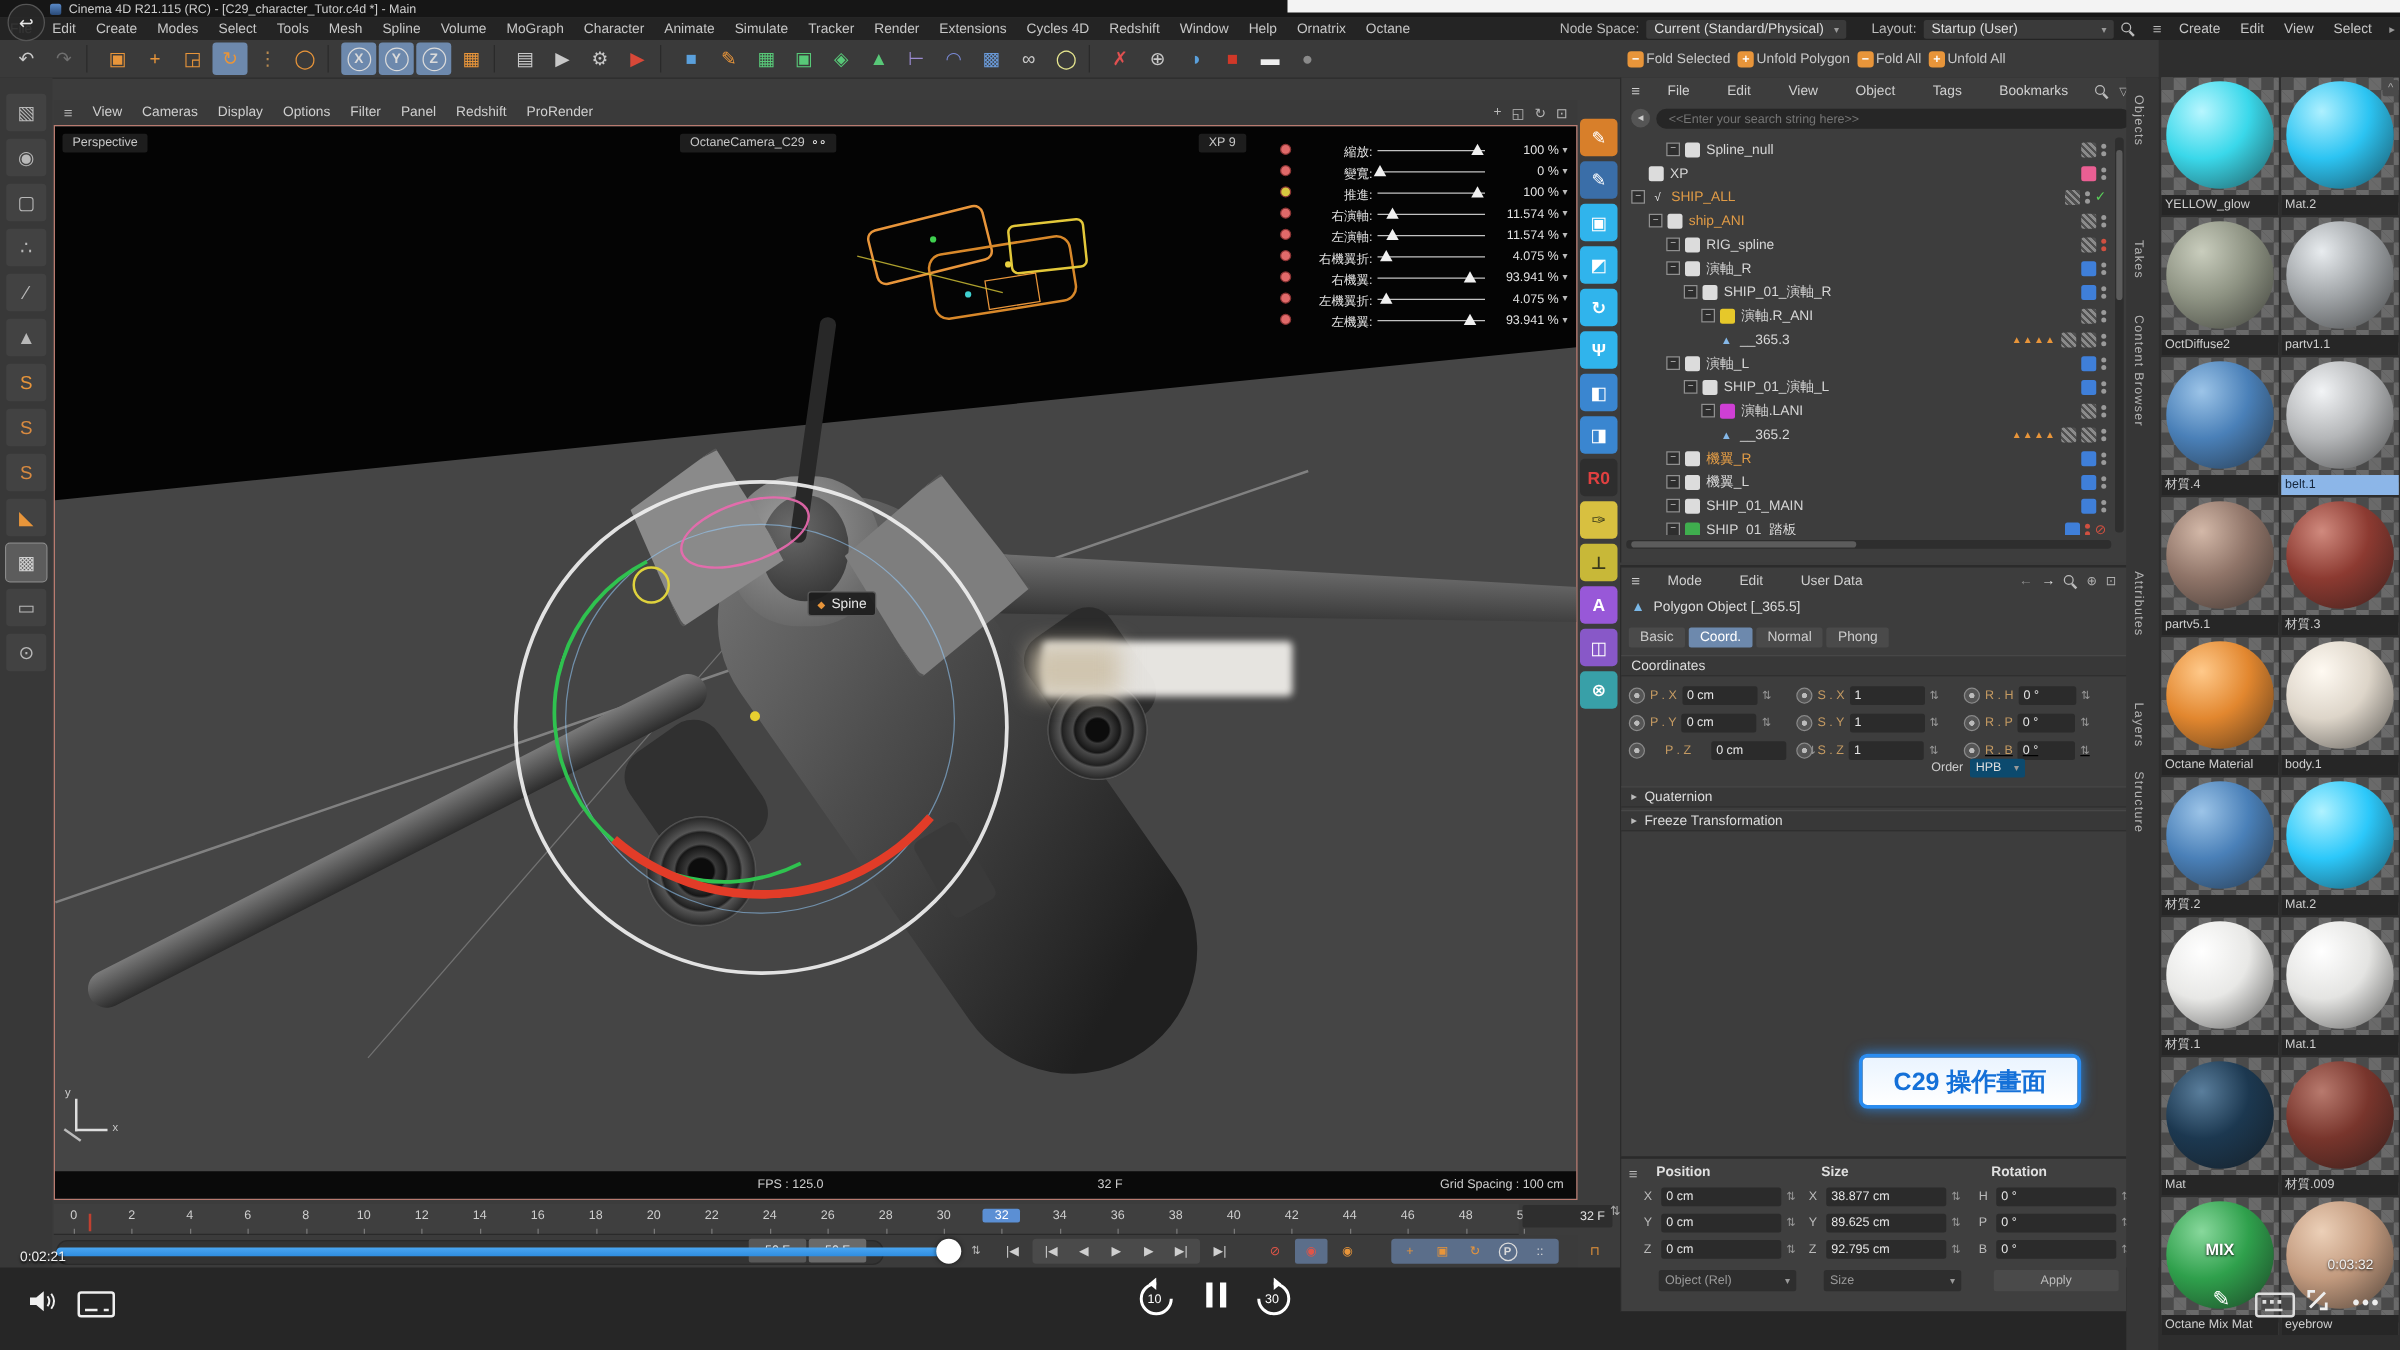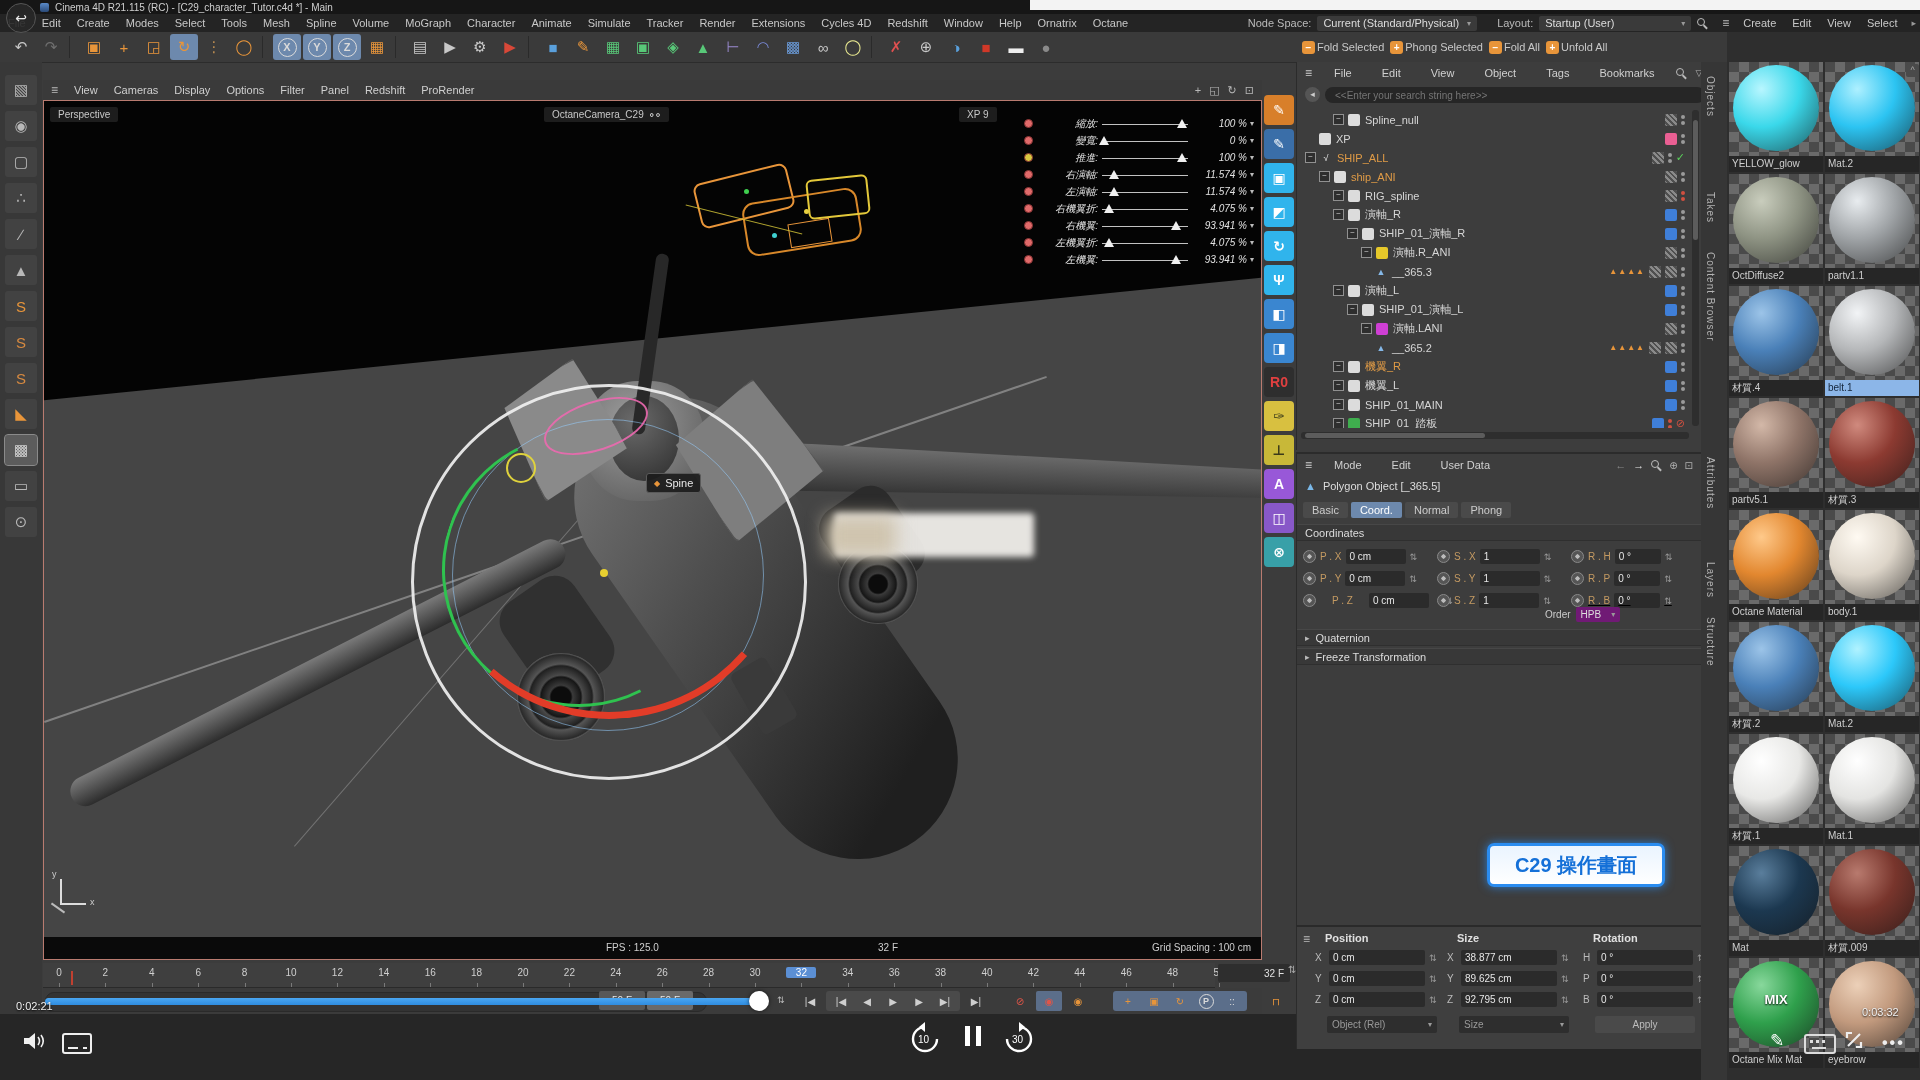--- a/index.html
+++ b/index.html
@@ -18,21 +18,21 @@
   .circ{border:1.4px solid currentColor;border-radius:50%;width:17px;height:17px;display:flex;align-items:center;justify-content:center;font-size:11px;font-weight:bold;}
   
   #leftpal{left:0;top:62px;width:42px;height:1018px;background:#383838;display:flex;flex-direction:column;align-items:center;padding-top:10px;box-sizing:border-box;}
   .lp{width:32px;height:30px;margin:3px 0;border-radius:3px;display:flex;align-items:center;justify-content:center;font-size:15px;background:#424242;}
   .lp.sel{background:#5c5c5c;outline:1px solid #8a8a8a;}
   
   #vpmenu{left:43px;top:80px;width:1219px;height:20px;background:#3a3a3a;color:#cfcfcf;font-size:11px;}
   #viewport{left:43px;top:100px;width:1219px;height:860px;border:1px solid #b97b70;background:#454545;overflow:hidden;box-sizing:border-box;}
   #sky{left:0;top:0;width:100%;height:340px;background:#040404;clip-path:polygon(0 0,100% 0,100% 52%,0 88%);}
   .shape{position:absolute;}
-  .hudrow{display:flex;align-items:center;height:17px;font-size:10px;color:#e2e2e2;font-style:italic;}
+  .hudrow{display:flex;align-items:flex-start;height:17px;font-size:10px;color:#e2e2e2;}
   .hudlabel{width:62px;text-align:right;margin-right:4px;white-space:nowrap;overflow:hidden;}
   .hudtrack{position:relative;width:86px;height:10px;}
   .hudtrack::before{content:"";position:absolute;left:0;right:0;top:5px;height:1px;background:#c2c2c2;}
   .hudhandle{position:absolute;top:0;width:0;height:0;border-left:5px solid transparent;border-right:5px solid transparent;border-bottom:9px solid #f0f0f0;}
   .hudval{width:56px;text-align:right;margin-left:3px;}
   .vplabel{position:absolute;background:rgba(34,34,34,.85);color:#c8c8c8;font-size:10px;padding:2px 8px;border-radius:2px;}
   #infobar{position:absolute;left:0;bottom:0;width:100%;height:22px;background:#0a0a0a;color:#cfcfcf;font-size:10px;}
   
   #ruler{left:43px;top:963px;width:1172px;height:24px;background:#3f3f3f;border-bottom:1px solid #2a2a2a;color:#cfcfcf;font-size:10px;}
   .tick{position:absolute;top:4px;width:30px;margin-left:-15px;text-align:center;}
@@ -279,21 +279,21 @@
     </div>
 </div>
 
 <div class="abs row" id="foldbar">
     <div class="row">
       <span class="foldic">−</span>
       <span>Fold Selected</span>
     </div>
     <div class="row">
       <span class="foldic">+</span>
-      <span>Phong Selected</span>
+      <span>Unfold Polygon</span>
     </div>
     <div class="row">
       <span class="foldic">−</span>
       <span>Fold All</span>
     </div>
     <div class="row">
       <span class="foldic">+</span>
       <span>Unfold All</span>
     </div>
   </div>
@@ -956,21 +956,21 @@
       </div>
       <div class="row" style="position: absolute; left: 274px; top: 139px; gap: 4px; text-decoration: underline;">
         <span class="dial"></span>
         <span class="clabel">R . B</span>
         <span class="cfield" style="width: 38px;">0 °</span>
         <span class="spin">⇅</span>
       </div>
     </div>
   <div class="row" style="position:absolute;left:248px;top:153px;gap:5px;">
     <span style="color:#ccc;font-size:10px;">Order</span>
-    <span class="row" style="background:#701a75;height:15px;padding:0 5px;border-radius:2px;color:#ddd;font-size:10px;gap:10px;">
+    <span class="row" style="background:#0c4a6e;height:15px;padding:0 5px;border-radius:2px;color:#ddd;font-size:10px;gap:10px;">
       <span>HPB</span>
         <span style="font-size:8px;color:#999;">▾</span>
     </span>
   </div>
   <div id="collapsedsects">
       <div class="sect" style="top: 175px;">
         <span style="margin-right: 6px; font-size: 9px; color: rgb(187, 187, 187);">▸</span>
         <span>Quaternion</span>
       </div>
       <div class="sect" style="top: 194px;">

